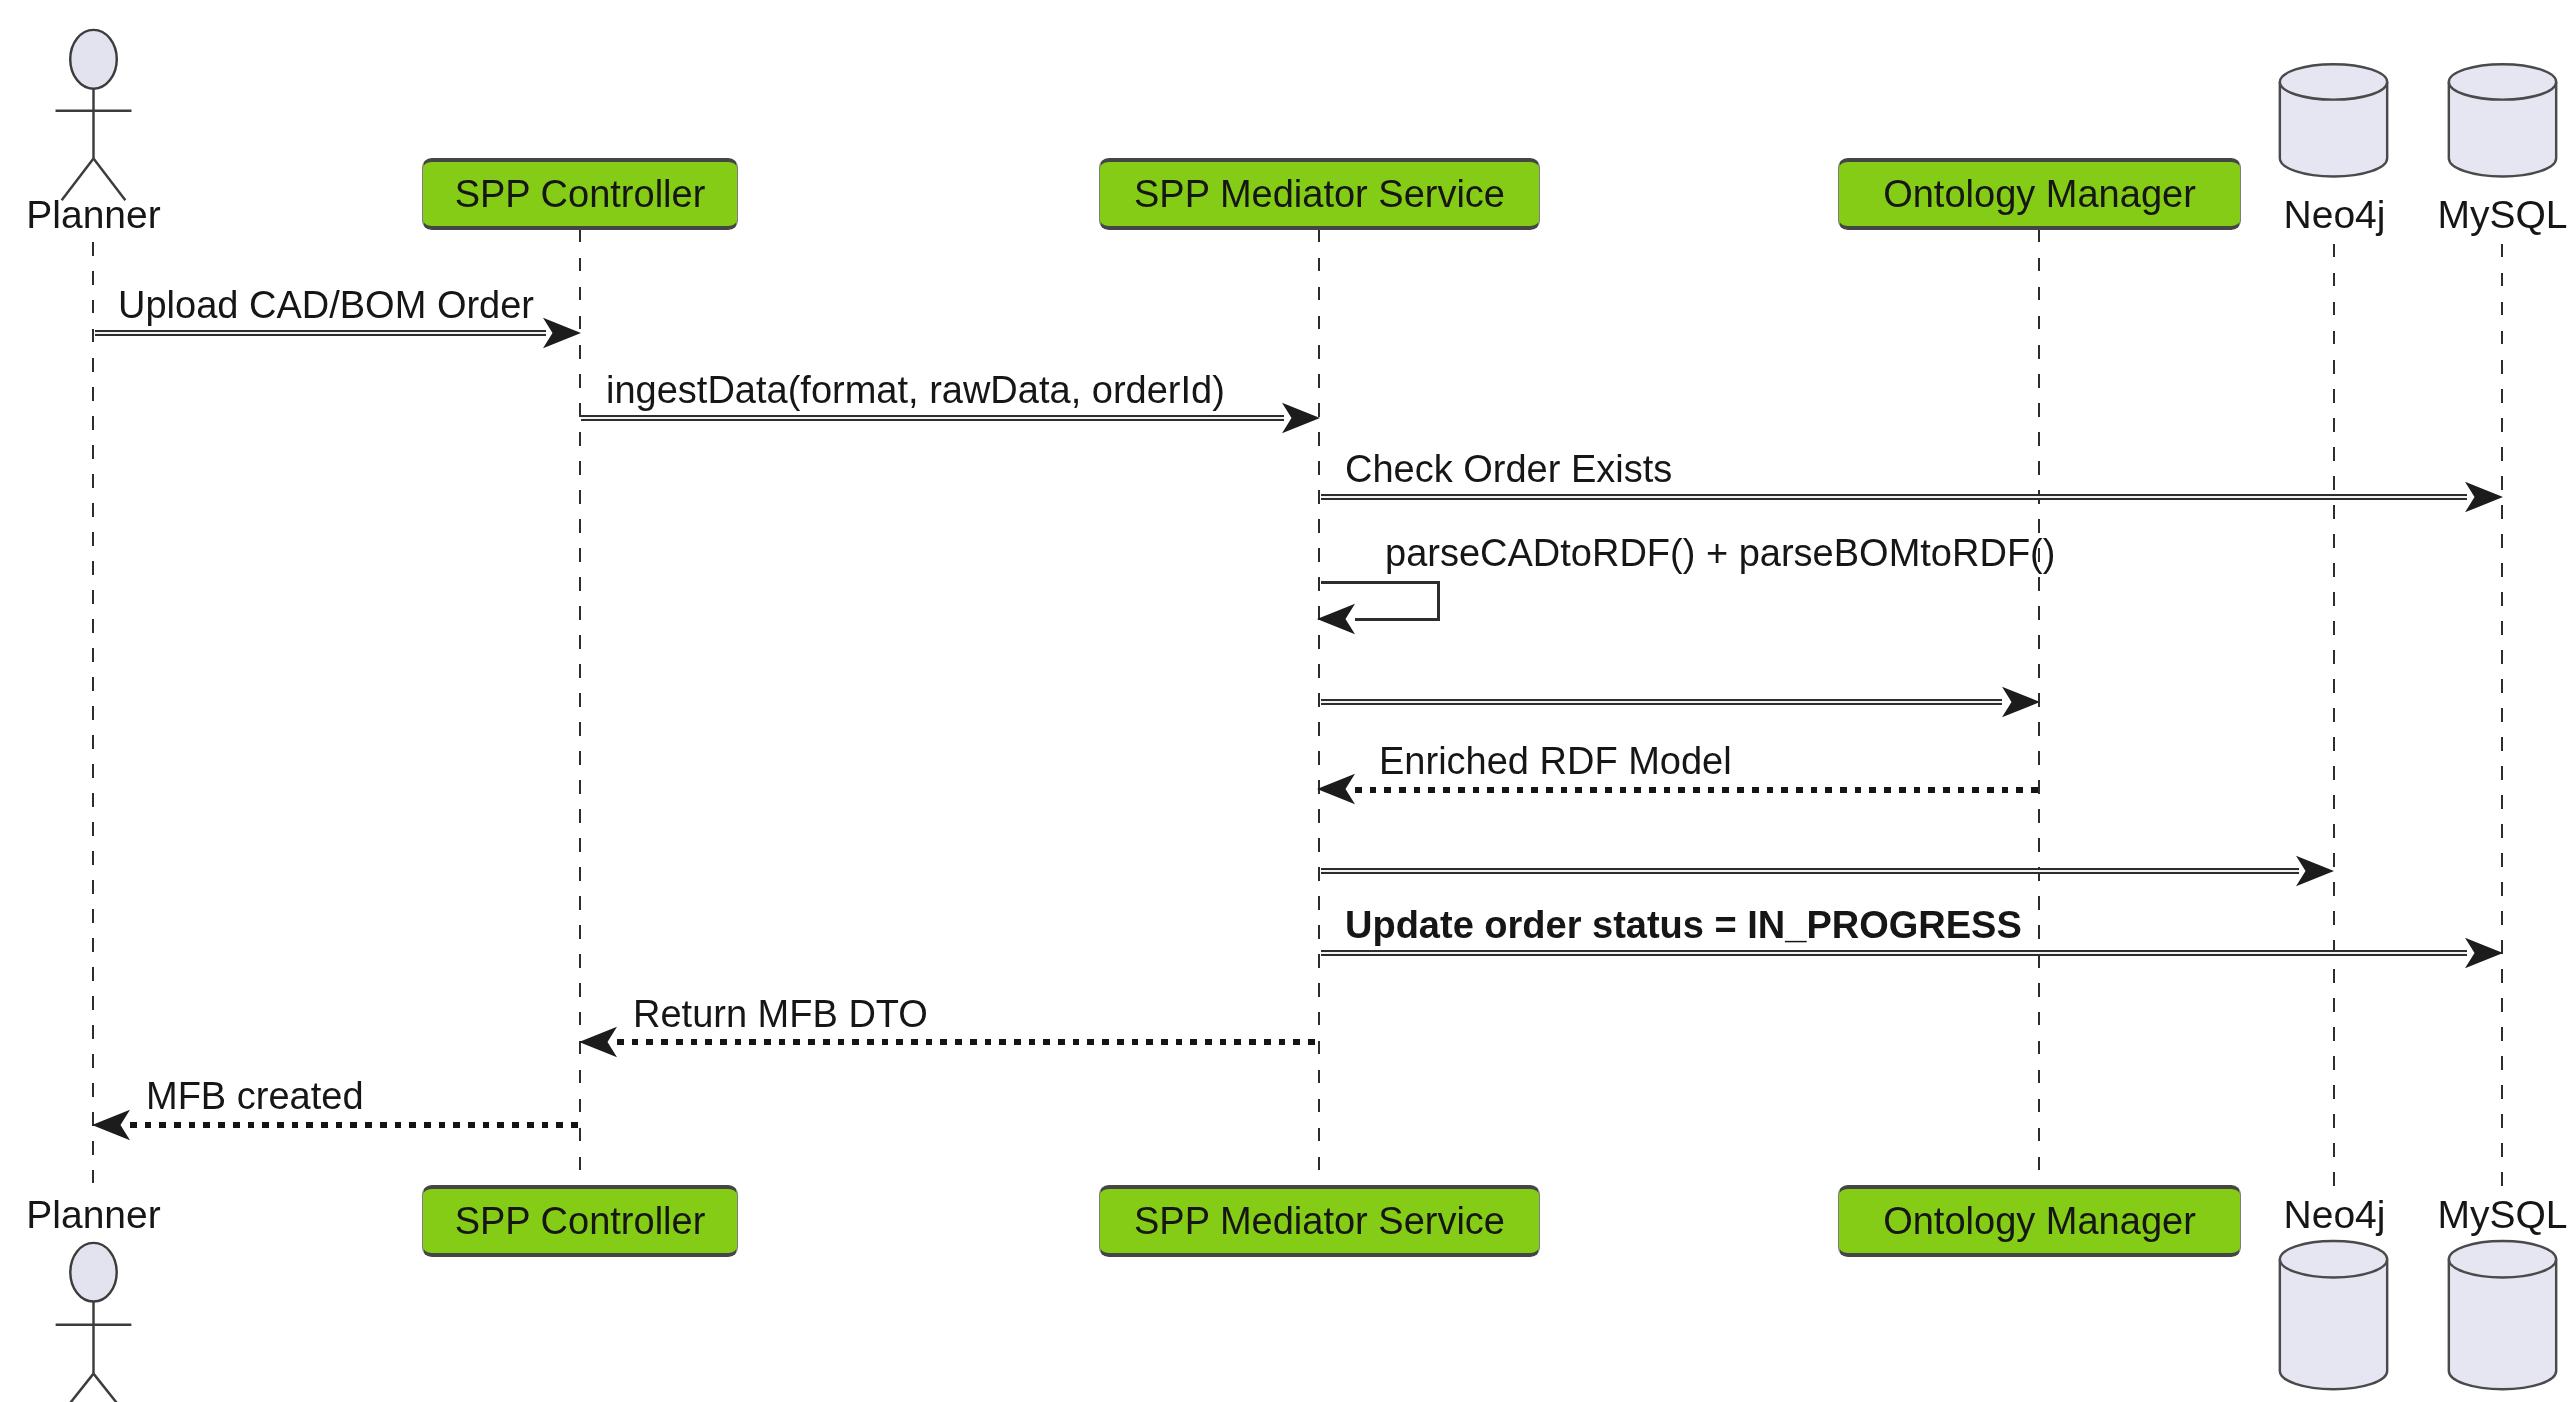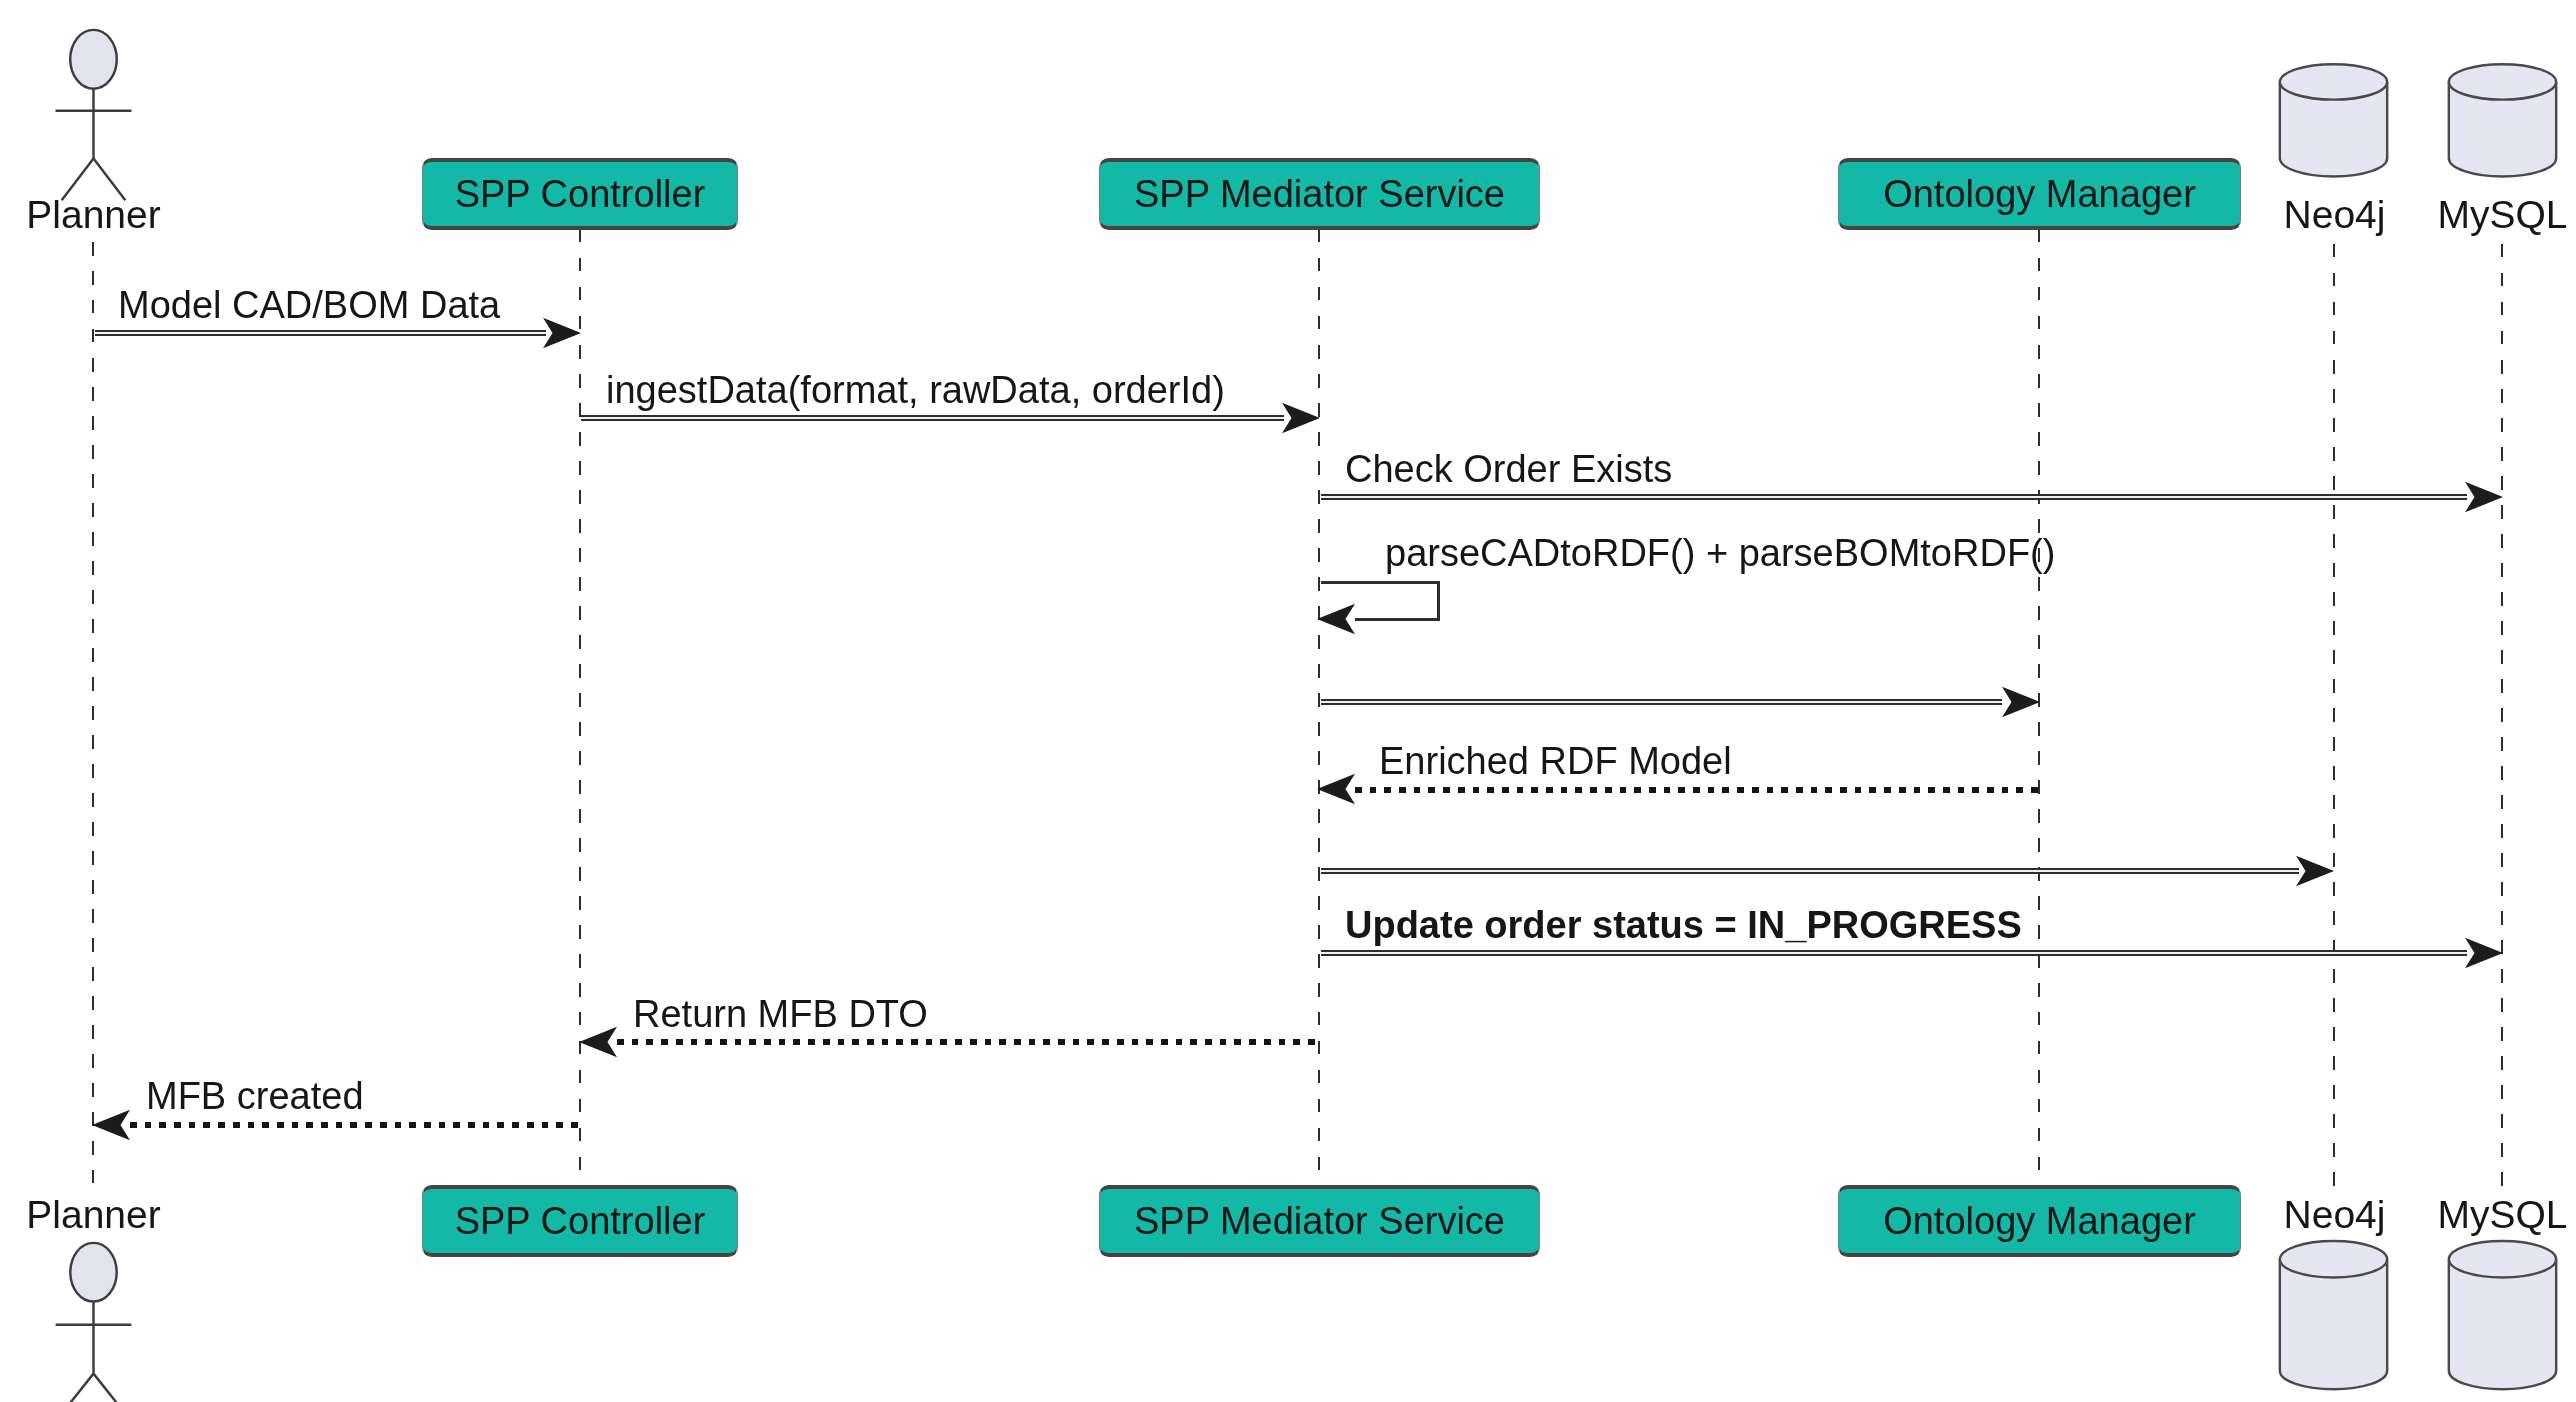--- a/index.html
+++ b/index.html
@@ -14,21 +14,21 @@
 
   
   .lifeline {
     position: absolute; width: 2.4px;
     background-image: repeating-linear-gradient(to bottom, #2d2d2d 0 13.5px, transparent 13.5px 29px);
   }
 
   
   .pbox {
     position: absolute; height: 72px;
-    background: #14b8a6;
+    background: #84cc16;
     border: 1.8px solid #7d7d7d;
     border-top: 4.3px solid #454545;
     border-bottom: 4.3px solid #454545;
     border-radius: 9.8px;
     display: flex; align-items: center; justify-content: center;
     box-sizing: border-box;
   }
   .pbox span { font-size: 38px; color: #161616; white-space: nowrap; }
 
   .plabel {
@@ -103,21 +103,21 @@
     <ellipse cx="91" cy="32" rx="88" ry="29" fill="#E6E6F3" stroke="#4a4a4a" stroke-width="4"></ellipse>
   </svg>
   <div class="plabel" style="left:2261px; top:187px; width:147px;">Neo4j</div>
 
   <svg style="left:2447px; top:58px;" width="111" height="118" viewBox="0 0 182 192">
     <path d="M3,32 V157 a88,30 0 0 0 176,0 V32" fill="#E6E6F3" stroke="#4a4a4a" stroke-width="4"></path>
     <ellipse cx="91" cy="32" rx="88" ry="29" fill="#E6E6F3" stroke="#4a4a4a" stroke-width="4"></ellipse>
   </svg>
   <div class="plabel" style="left:2423px; top:187px; width:159px;">MySQL</div>
 
-  <div class="msg-label" style="left:118px; top:279px;">Model CAD/BOM Data</div>
+  <div class="msg-label" style="left:118px; top:279px;">Upload CAD/BOM Order</div>
   <div class="line-solid" style="left:95px; top:326px; width:451px;"></div>
   <div class="arrow right" style="left:543px; top:313px;"></div>
 
   <div class="msg-label" style="left:606px; top:364px;">ingestData(format, rawData, orderId)</div>
   <div class="line-solid" style="left:581px; top:411px; width:703px;"></div>
   <div class="arrow right" style="left:1282px; top:398px;"></div>
 
   <div class="msg-label" style="left:1345px; top:443px;">Check Order Exists</div>
   <div class="line-solid" style="left:1321px; top:490px; width:1146px;"></div>
   <div class="arrow right" style="left:2465px; top:477px;"></div>

